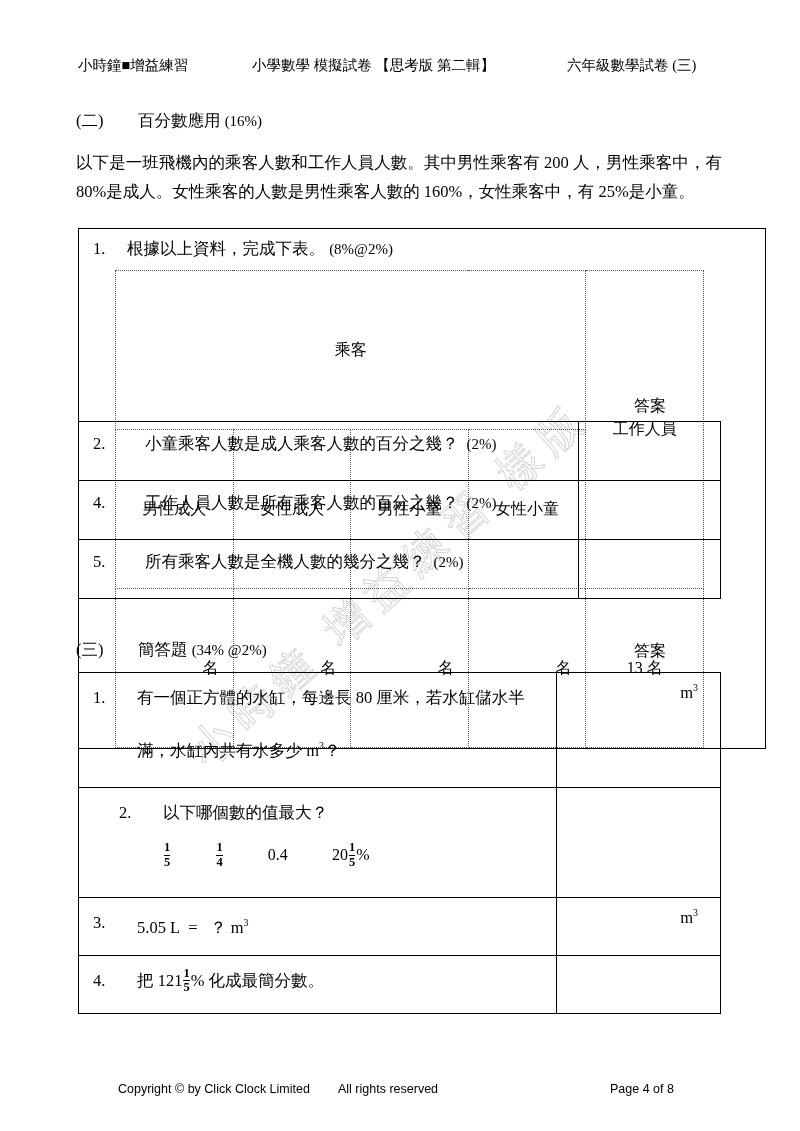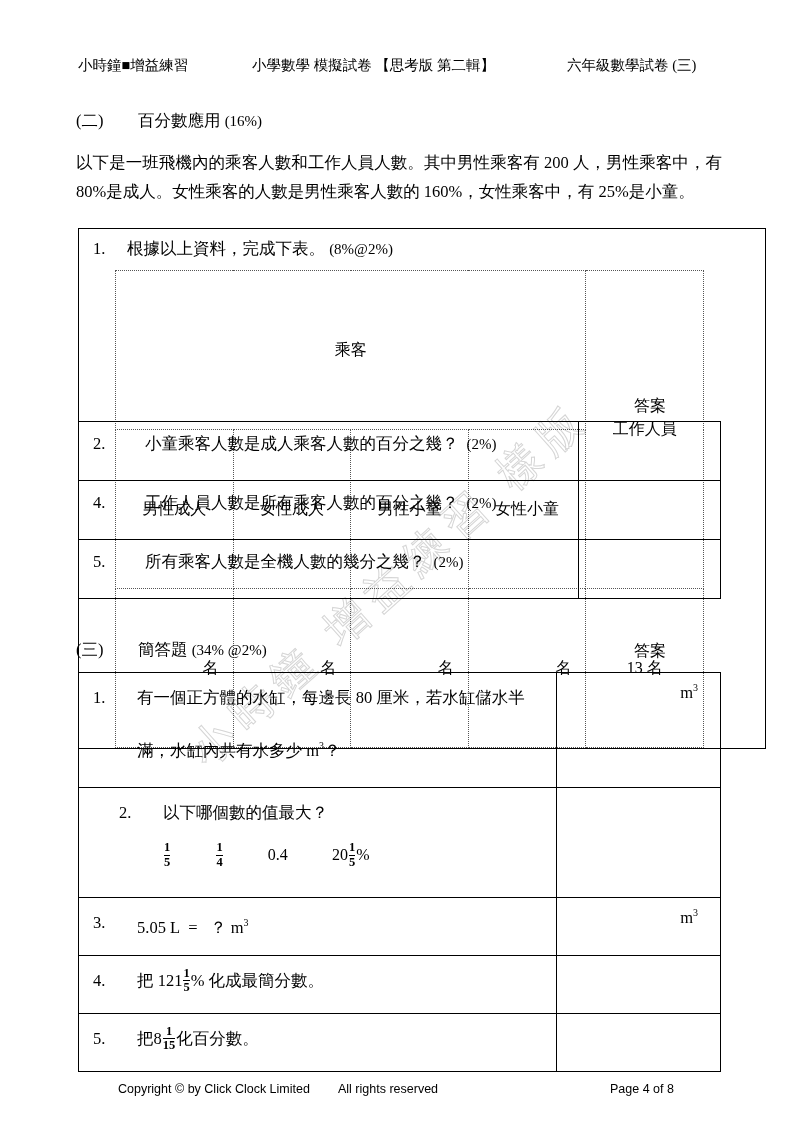--- a/index.html
+++ b/index.html
@@ -335,33 +335,20 @@
               <span class="qn">4.</span><span>把</span>&nbsp;<span>121</span><span class="frac">
                 <span class="nu">1</span>
                 <span class="de">5</span>
               </span><span>%</span>&nbsp;<span>化成最簡分數。</span>
             </div>
           </div>
         </td>
         <td class="acell"></td>
       </tr>
 
-      <tr>
-        <td class="qcell" style="height:47px;">
-          <div class="crow">
-            <div class="c-l1">
-              <span class="qn">5.</span><span>把8</span><span class="frac">
-                <span class="nu">1</span>
-                <span class="de">15</span>
-              </span><span>化百分數。</span>
-            </div>
-          </div>
-        </td>
-        <td class="acell"></td>
-      </tr>
     </tbody>
       </table>
 
     <div class="footer">
       <span class="f-copy">Copyright © by Click Clock Limited</span>
       <span class="f-rights">All rights reserved</span>
       <span class="f-page">Page  4  of 8</span>
     </div>
 
   </div>

